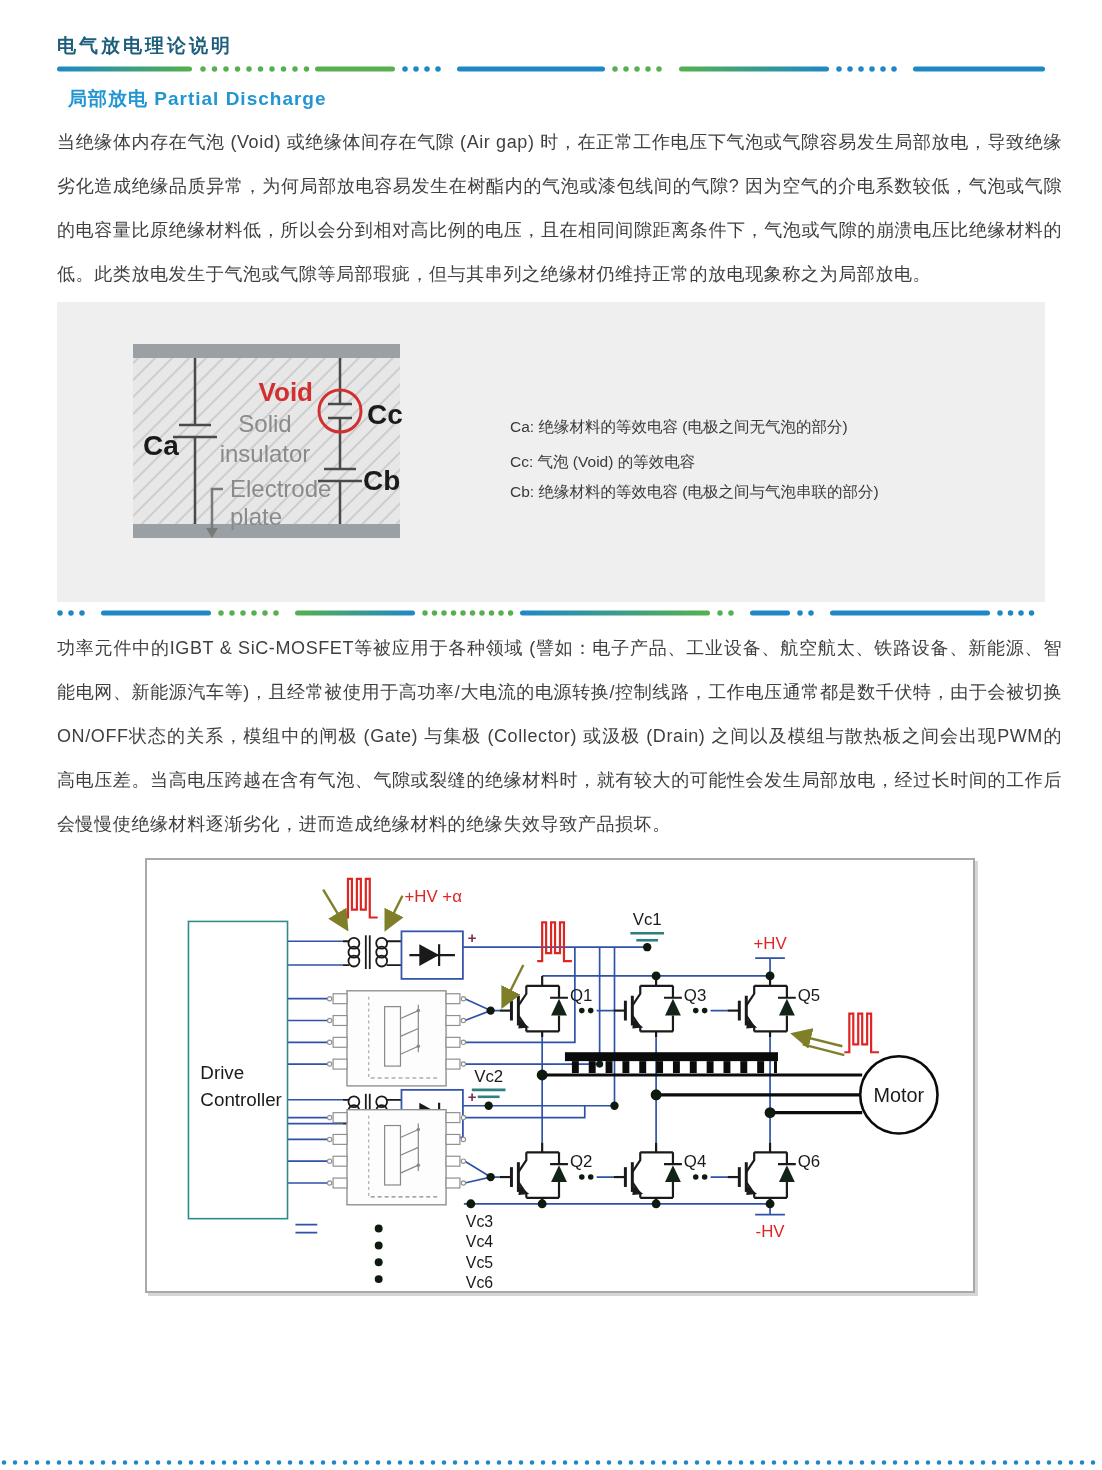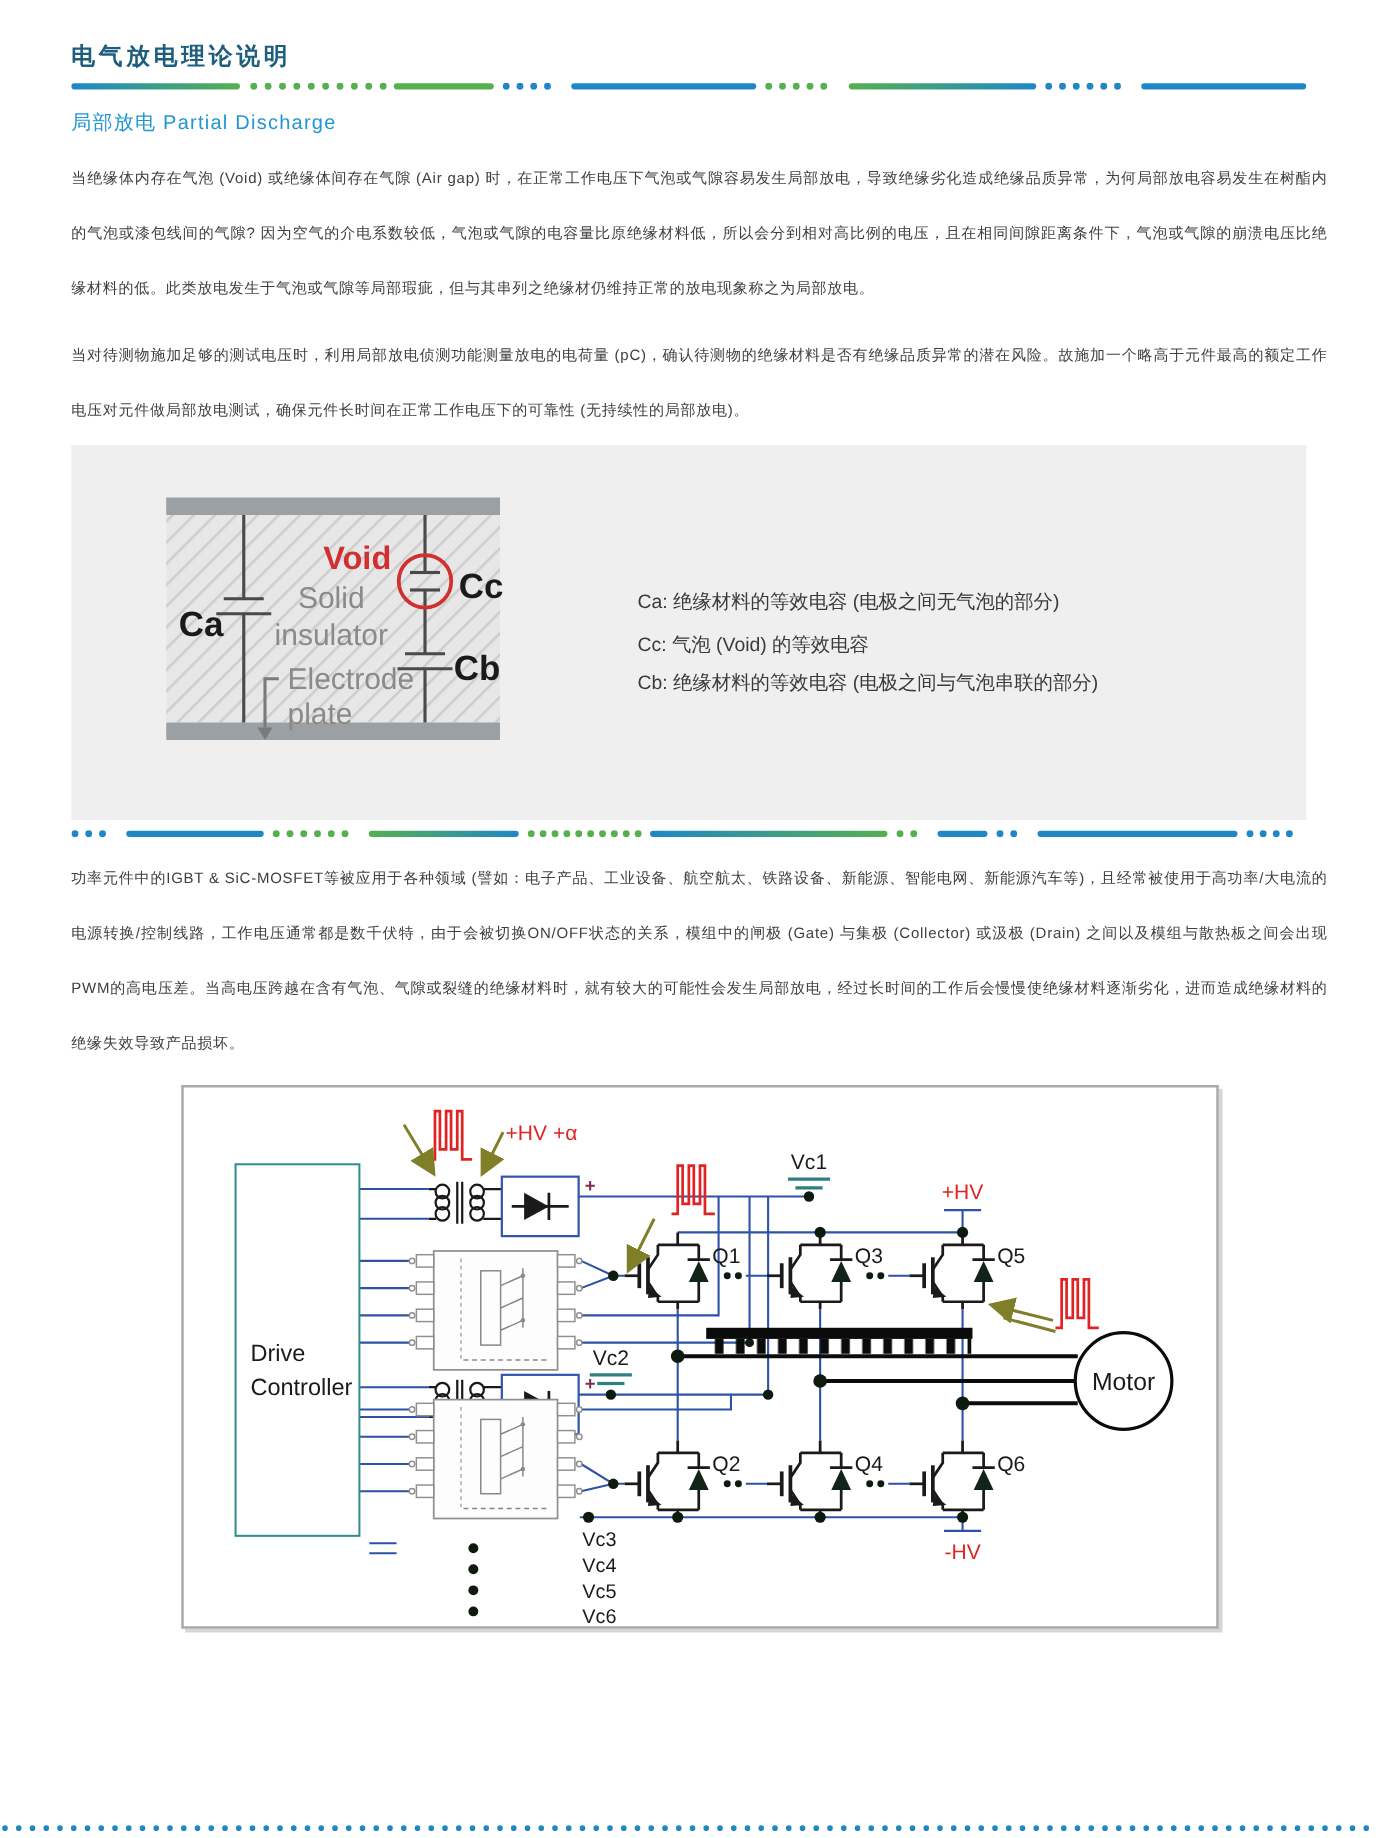--- a/index.html
+++ b/index.html
@@ -1,21 +1,21 @@
 <!DOCTYPE html>
 <html><head>
 <meta charset="utf-8">
 <style>
   html,body{margin:0;padding:0;background:#ffffff;}
   body{width:1102px;height:1470px;position:relative;font-family:"Liberation Sans",sans-serif;overflow:hidden;}
   .page{padding:34px 40px 0 57px;position:relative;}
   h1.doc-title{margin:0;font-size:19px;line-height:24px;font-weight:bold;color:#1d5e7c;letter-spacing:3px;}
   .divider{margin-top:8px;display:block;}
-  h2.sec-head{margin:16px 0 0 0;font-size:16px;line-height:22px;font-weight:normal;color:#2196d3;letter-spacing:1px;}
-  p.body-text{margin:10px 0 0 0;font-size:12px;line-height:44px;color:#3f3f3f;text-align:justify;letter-spacing:0.6px;}
+  h2.sec-head{margin:16px 0 0 11px;font-size:19px;line-height:22px;font-weight:bold;color:#2196d3;letter-spacing:1px;}
+  p.body-text{margin:10px 0 0 0;font-size:18px;line-height:44px;color:#3f3f3f;text-align:justify;letter-spacing:0.6px;}
   .figure-box{margin-top:6px;width:988px;height:300px;background:#efefef;}
   .circuit-box{margin:12px 0 0 88px;width:826px;height:431px;background:#ffffff;border:2px solid #a9a9a9;box-shadow:3px 3px 0 #d6d6d6;}
   .footer-divider{position:absolute;left:0;bottom:5px;width:1102px;height:5px;}
   svg text{font-family:"Liberation Sans",sans-serif;}
 </style>
 </head>
 <body>
 
 <div class="page">
 
@@ -39,21 +39,20 @@
     <rect x="400" y="0.5" width="148" height="5" rx="2.5" fill="#1e88c7"></rect>
     <line x1="558" y1="3" x2="613" y2="3" stroke="#56b04f" stroke-width="5.5" stroke-linecap="round" stroke-dasharray="0 11"></line>
     <rect x="622" y="0.5" width="150" height="5" rx="2.5" fill="url(#dg2)"></rect>
     <line x1="782" y1="3" x2="848" y2="3" stroke="#1e88c7" stroke-width="5.5" stroke-linecap="round" stroke-dasharray="0 11"></line>
     <rect x="856" y="0.5" width="132" height="5" rx="2.5" fill="#1e88c7"></rect>
   </svg>
 
   <h2 class="sec-head">局部放电 Partial Discharge</h2>
 
   <p class="body-text">当绝缘体内存在气泡 (Void) 或绝缘体间存在气隙 (Air gap) 时，在正常工作电压下气泡或气隙容易发生局部放电，导致绝缘劣化造成绝缘品质异常，为何局部放电容易发生在树酯内的气泡或漆包线间的气隙? 因为空气的介电系数较低，气泡或气隙的电容量比原绝缘材料低，所以会分到相对高比例的电压，且在相同间隙距离条件下，气泡或气隙的崩溃电压比绝缘材料的低。此类放电发生于气泡或气隙等局部瑕疵，但与其串列之绝缘材仍维持正常的放电现象称之为局部放电。</p>
-  <p class="body-text">当对待测物施加足够的测试电压时，利用局部放电侦测功能测量放电的电荷量 (pC)，确认待测物的绝缘材料是否有绝缘品质异常的潜在风险。故施加一个略高于元件最高的额定工作电压对元件做局部放电测试，确保元件长时间在正常工作电压下的可靠性 (无持续性的局部放电)。</p>
 
   <div class="figure-box">
     <svg width="988" height="300" viewBox="0 0 988 300">
       <defs>
         <pattern id="hatch" width="12" height="12" patternUnits="userSpaceOnUse" patternTransform="rotate(45)">
           <rect width="12" height="12" fill="#e7e7e7"></rect>
           <line x1="0" y1="0" x2="0" y2="12" stroke="#cdcdcd" stroke-width="4"></line>
         </pattern>
       </defs>
 

